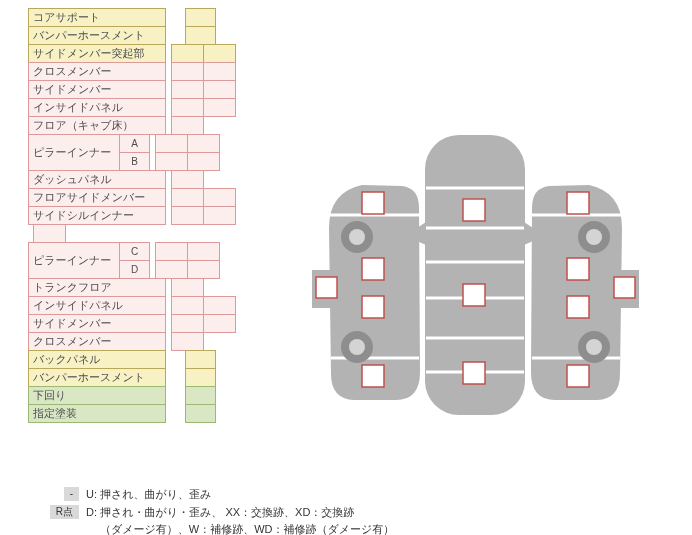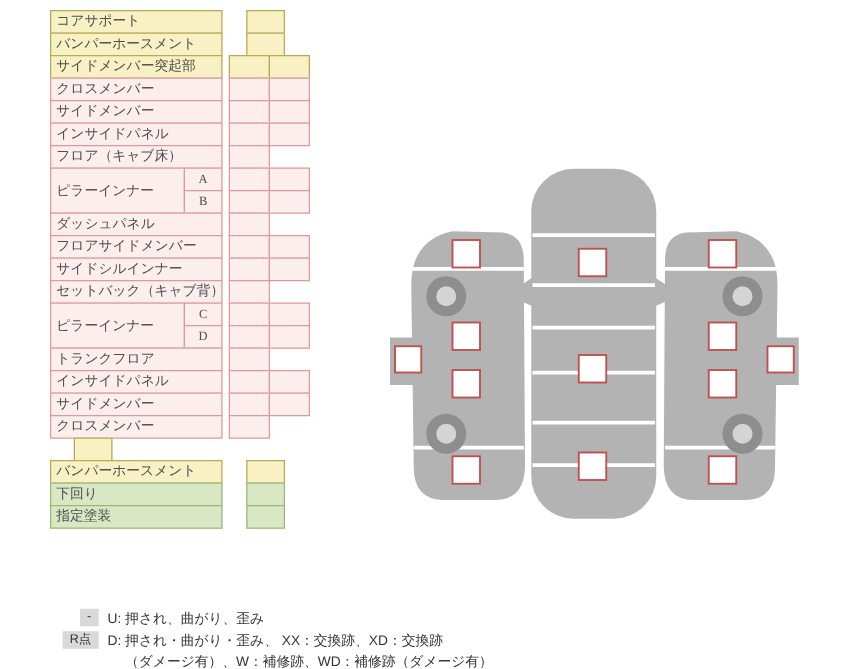--- a/index.html
+++ b/index.html
@@ -1,28 +1,28 @@
 <!DOCTYPE html>
 <html style="--yellow-bg: #f7f1c3; --yellow-border: #b9a75c; --pink-bg: #fdeeee; --pink-border: #dc9a9a; --green-bg: #d9e7c5; --green-border: #9cb974; --checkbox-border: #c0504d; --car-gray: #b3b3b3; --legend-key-bg: #d9d9d9;"><head>
 <meta charset="utf-8">
 <style>
   html,body{margin:0;padding:0;background:#fff;}
   .sheet{
     position:relative;width:692px;height:535px;background:#fff;overflow:hidden;
     font-family:"Liberation Sans","DejaVu Sans",sans-serif;color:#4d4d4d;
   }
   
-  .parts-table{position:absolute;left:40px;top:8px;font-family:Liberation Serif, serif;}
+  .parts-table{position:absolute;left:28px;top:8px;}
   .prow{display:flex;margin-top:-1px;}
   .prow:first-child{margin-top:0;}
   .plabel{
     width:138px;height:19px;box-sizing:border-box;border:1px solid;
     font-size:11px;line-height:17px;padding-left:4px;white-space:nowrap;overflow:hidden;
   }
-  .plabel.nar{width:108px;height:37px;display:flex;align-items:center;line-height:normal;}
+  .plabel.nar{width:92px;height:37px;display:flex;align-items:center;line-height:normal;}
   .grpcol{display:flex;flex-direction:column;}
   .srow{display:flex;}
   .srow + .srow{margin-top:-1px;}
   .subcell{
     width:31px;height:19px;box-sizing:border-box;border:1px solid;margin-left:-1px;
     font-size:10px;line-height:17px;text-align:center;
   }
   .cells{display:flex;margin-left:5px;}
   .cells.offset{margin-left:19px;}
   .vcell{width:33px;height:19px;box-sizing:border-box;border:1px solid;margin-left:-1px;}
@@ -131,21 +131,20 @@
         </div>
       </div>
       <div class="prow">
         <div class="plabel c-pink">サイドシルインナー</div>
         <div class="cells">
           <div class="vcell c-pink"></div>
           <div class="vcell c-pink"></div>
         </div>
       </div>
       <div class="prow">
-        <div class="plabel c-pink">セットバック（キャブ背）</div>
         <div class="cells">
           <div class="vcell c-pink"></div>
         </div>
       </div>
       <div class="prow">
         <div class="plabel nar c-pink">ピラーインナー</div>
         <div class="grpcol">
           <div class="srow">
             <div class="subcell c-pink">C</div>
             <div class="cells">
@@ -182,20 +181,21 @@
           <div class="vcell c-pink"></div>
         </div>
       </div>
       <div class="prow">
         <div class="plabel c-pink">クロスメンバー</div>
         <div class="cells">
           <div class="vcell c-pink"></div>
         </div>
       </div>
       <div class="prow">
+        <div class="plabel c-yellow">バックパネル</div>
         <div class="cells offset">
           <div class="vcell c-yellow"></div>
         </div>
       </div>
       <div class="prow">
         <div class="plabel c-yellow">バンパーホースメント</div>
         <div class="cells offset">
           <div class="vcell c-yellow"></div>
         </div>
       </div>

